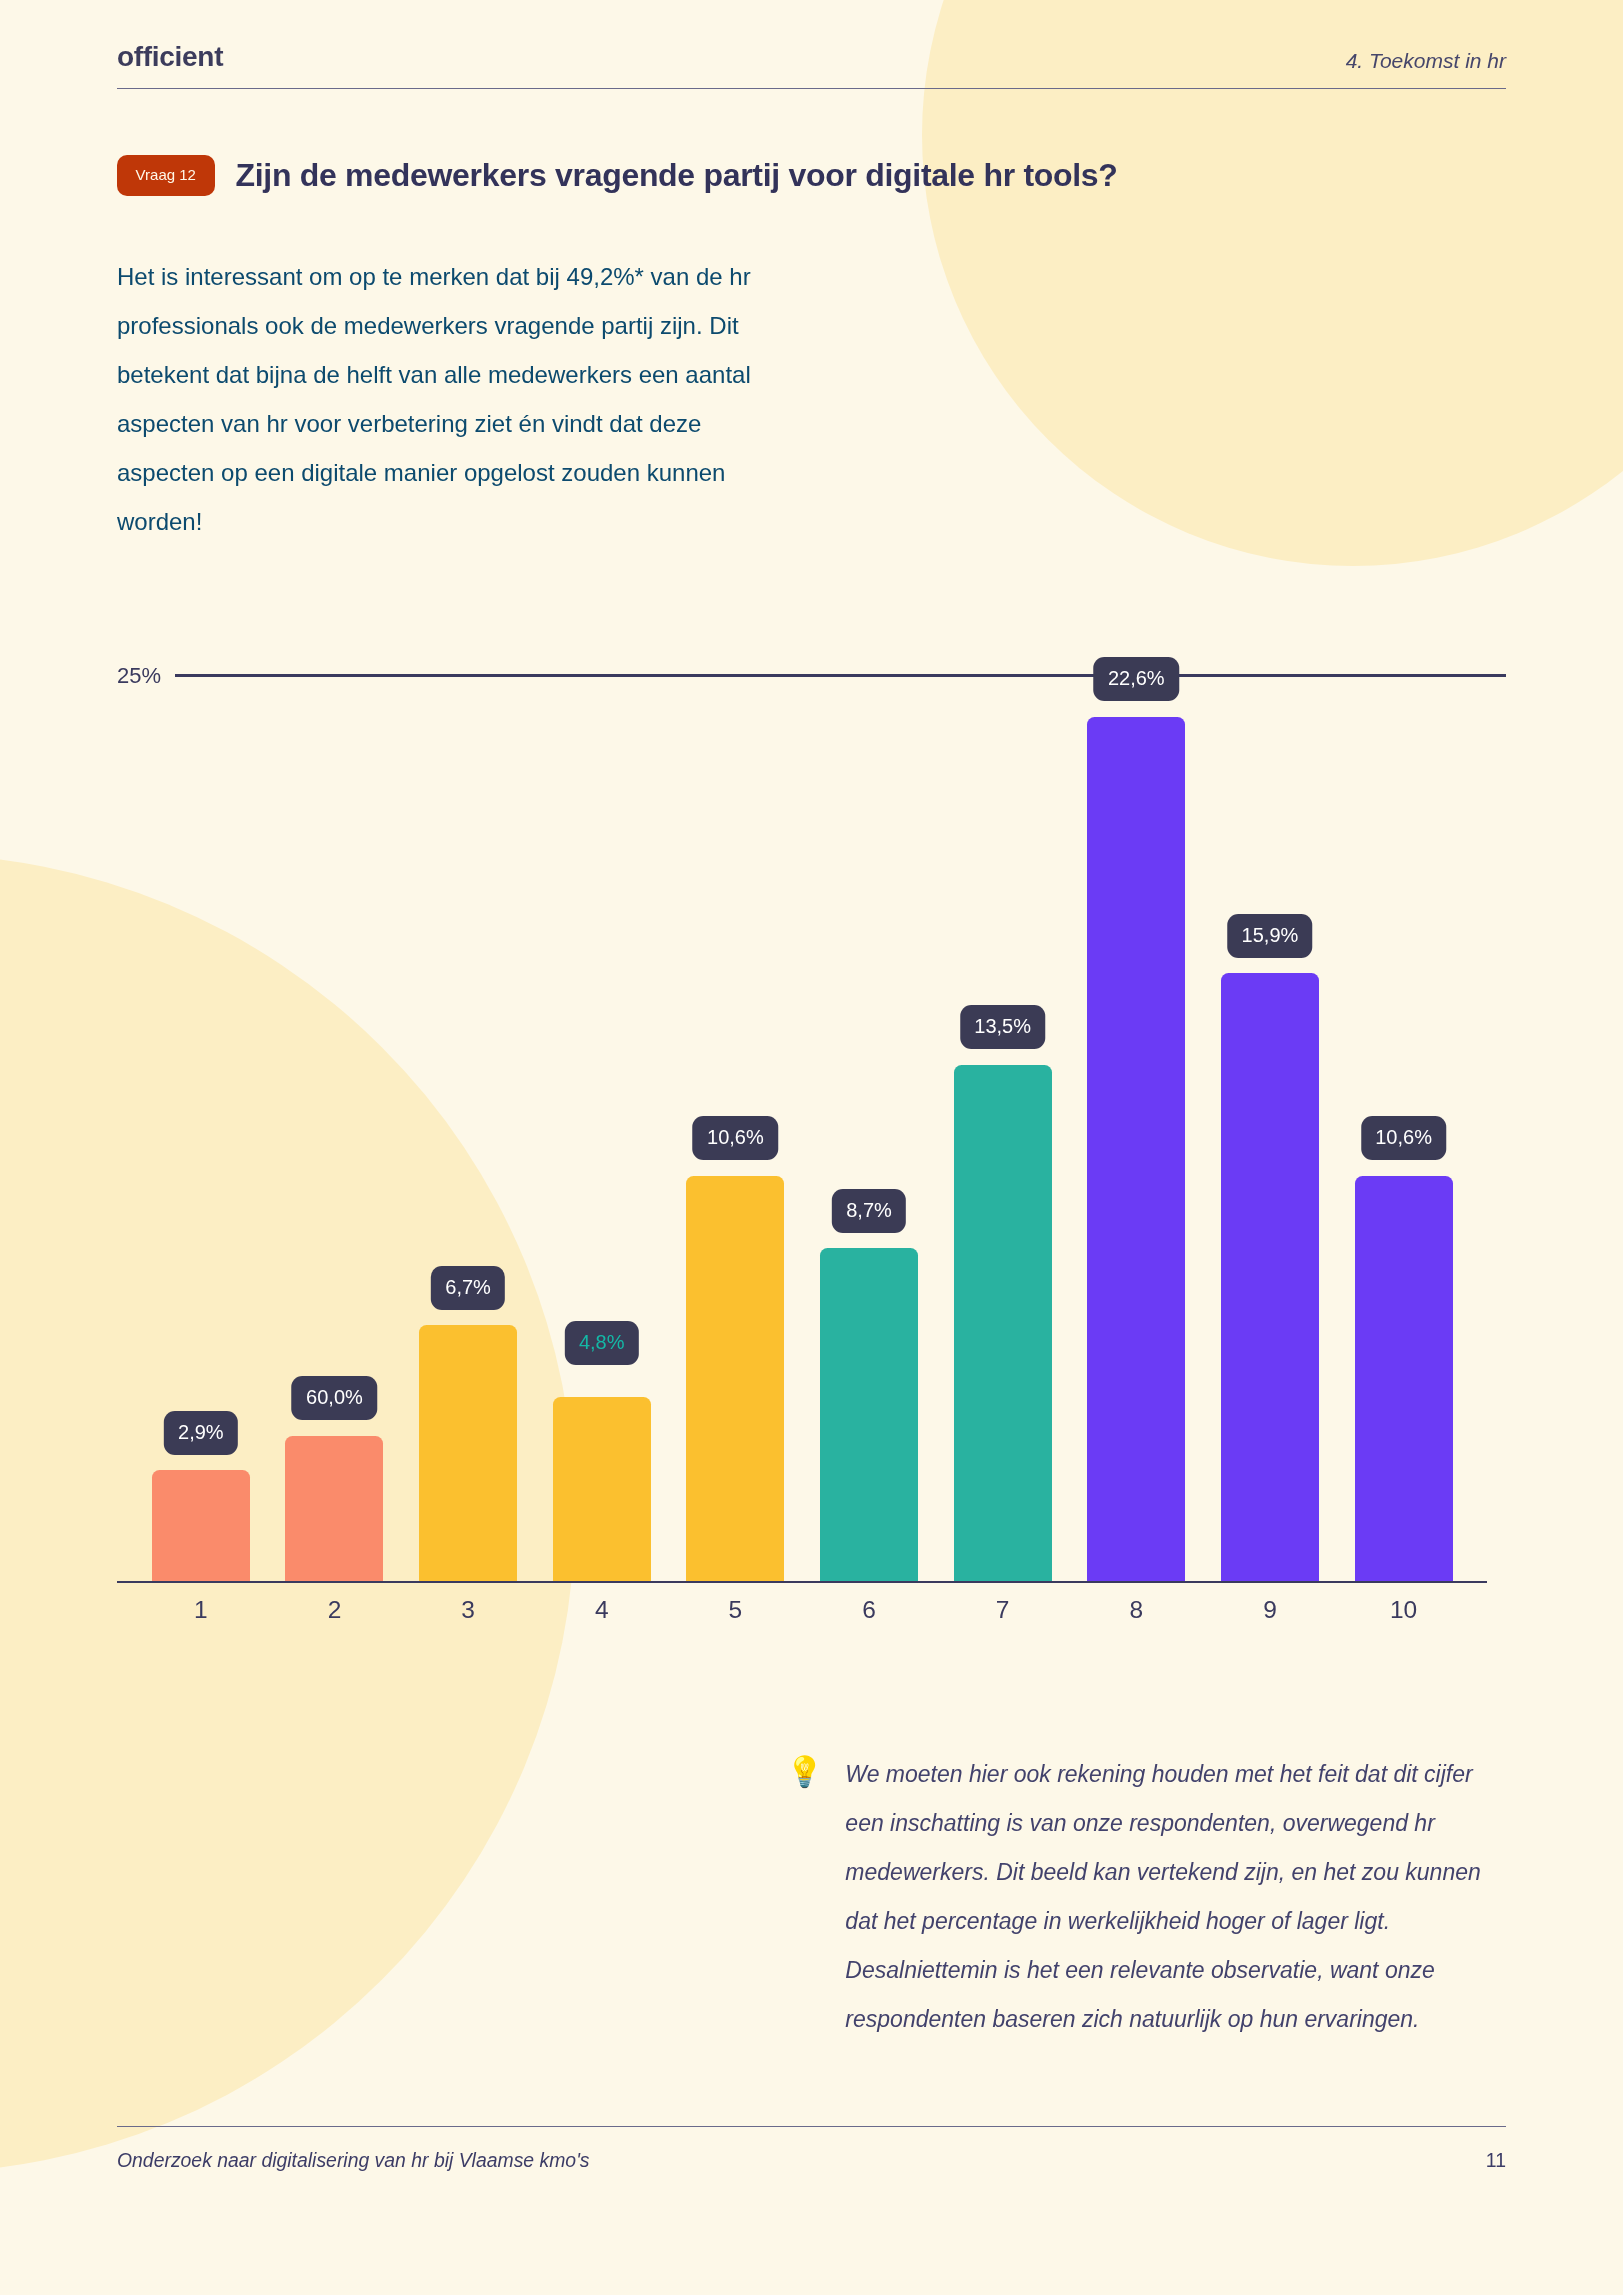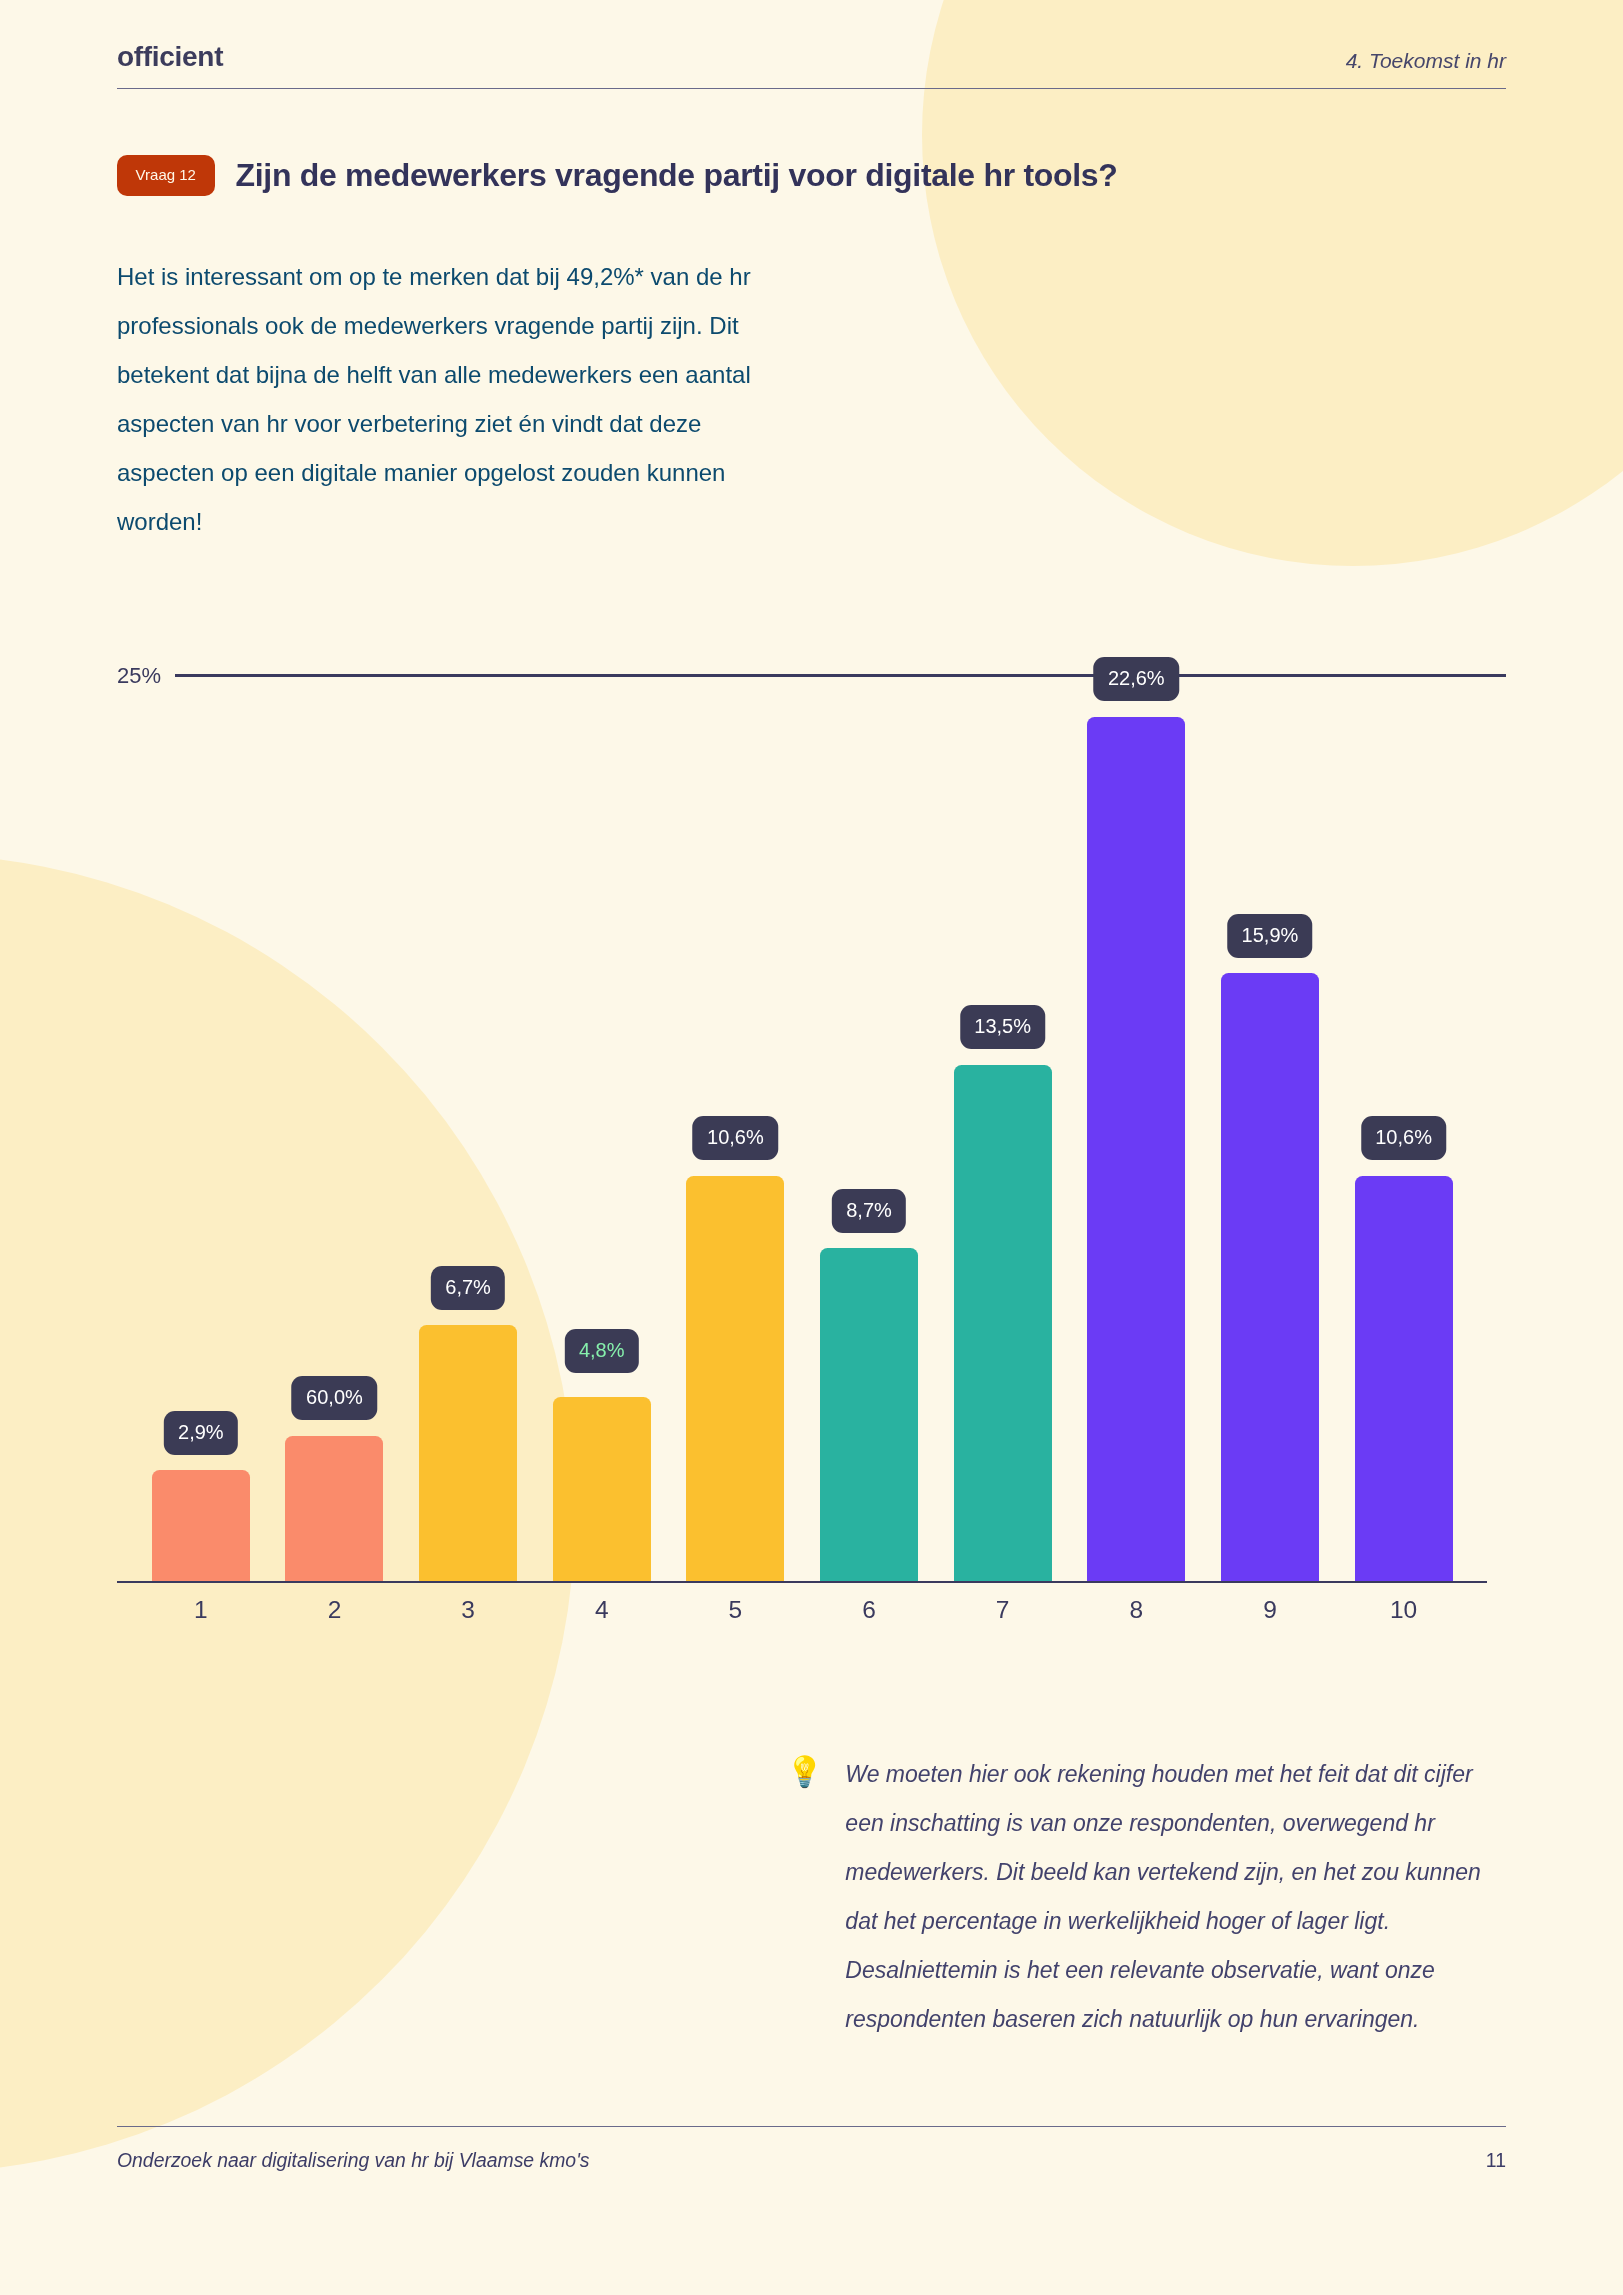--- a/index.html
+++ b/index.html
@@ -280,21 +280,21 @@
         </div>
         <div class="bar-slot">
           <div class="bar-label" style="bottom: 161px; background: rgb(59, 59, 85); color: rgb(255, 255, 255);">60,0%</div>
           <div class="bar" style="height: 145px; background: rgb(250, 139, 107);"></div>
         </div>
         <div class="bar-slot">
           <div class="bar-label" style="bottom: 271px; background: rgb(59, 59, 85); color: rgb(255, 255, 255);">6,7%</div>
           <div class="bar" style="height: 256px; background: rgb(251, 192, 47);"></div>
         </div>
         <div class="bar-slot">
-          <div class="bar-label" style="bottom: 208px; background: rgb(59, 59, 85); color: #86efac;">4,8%</div>
+          <div class="bar-label" style="bottom: 216px; background: rgb(59, 59, 85); color: #14b8a6;">4,8%</div>
           <div class="bar" style="height: 184px; background: rgb(251, 192, 47);"></div>
         </div>
         <div class="bar-slot">
           <div class="bar-label" style="bottom: 421px; background: rgb(59, 59, 85); color: rgb(255, 255, 255);">10,6%</div>
           <div class="bar" style="height: 405px; background: rgb(251, 192, 47);"></div>
         </div>
         <div class="bar-slot">
           <div class="bar-label" style="bottom: 348px; background: rgb(59, 59, 85); color: rgb(255, 255, 255);">8,7%</div>
           <div class="bar" style="height: 333px; background: rgb(41, 178, 160);"></div>
         </div>

